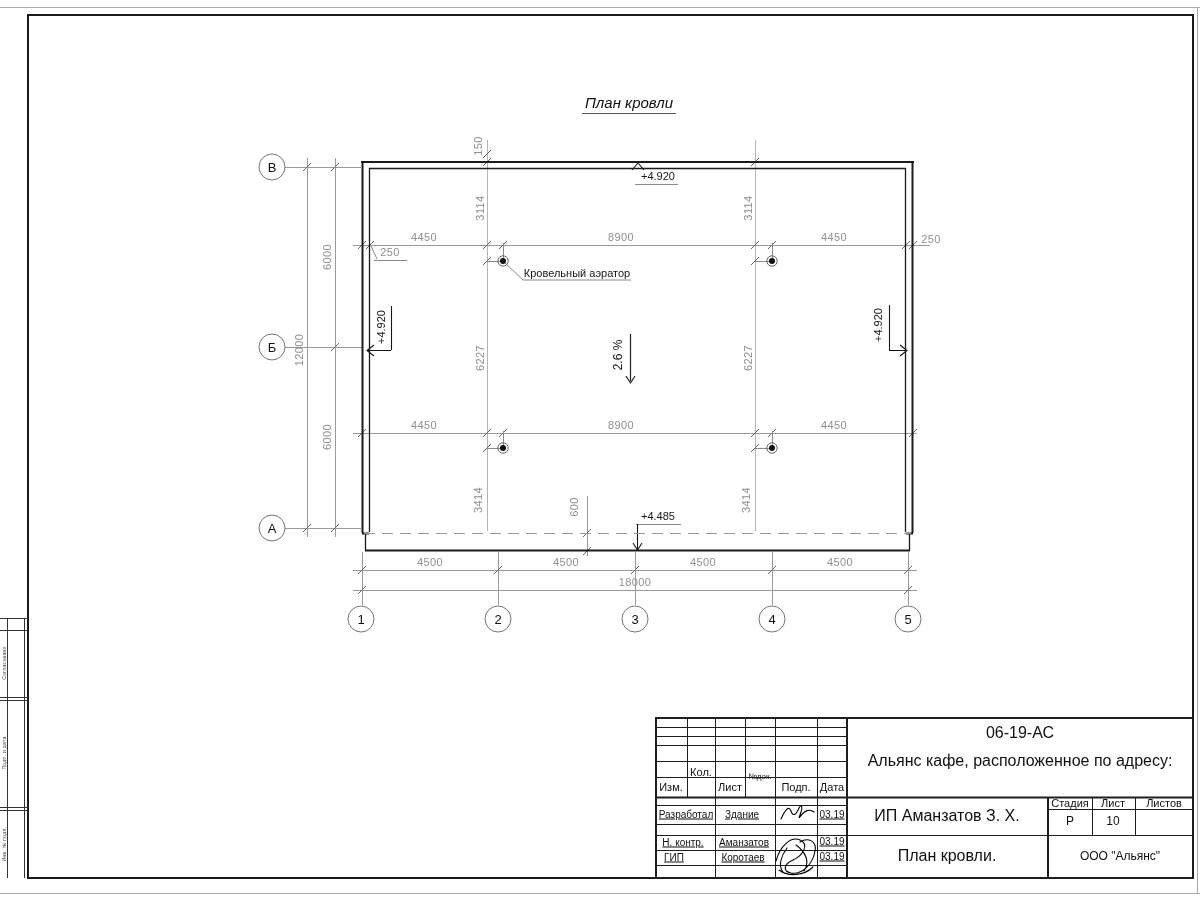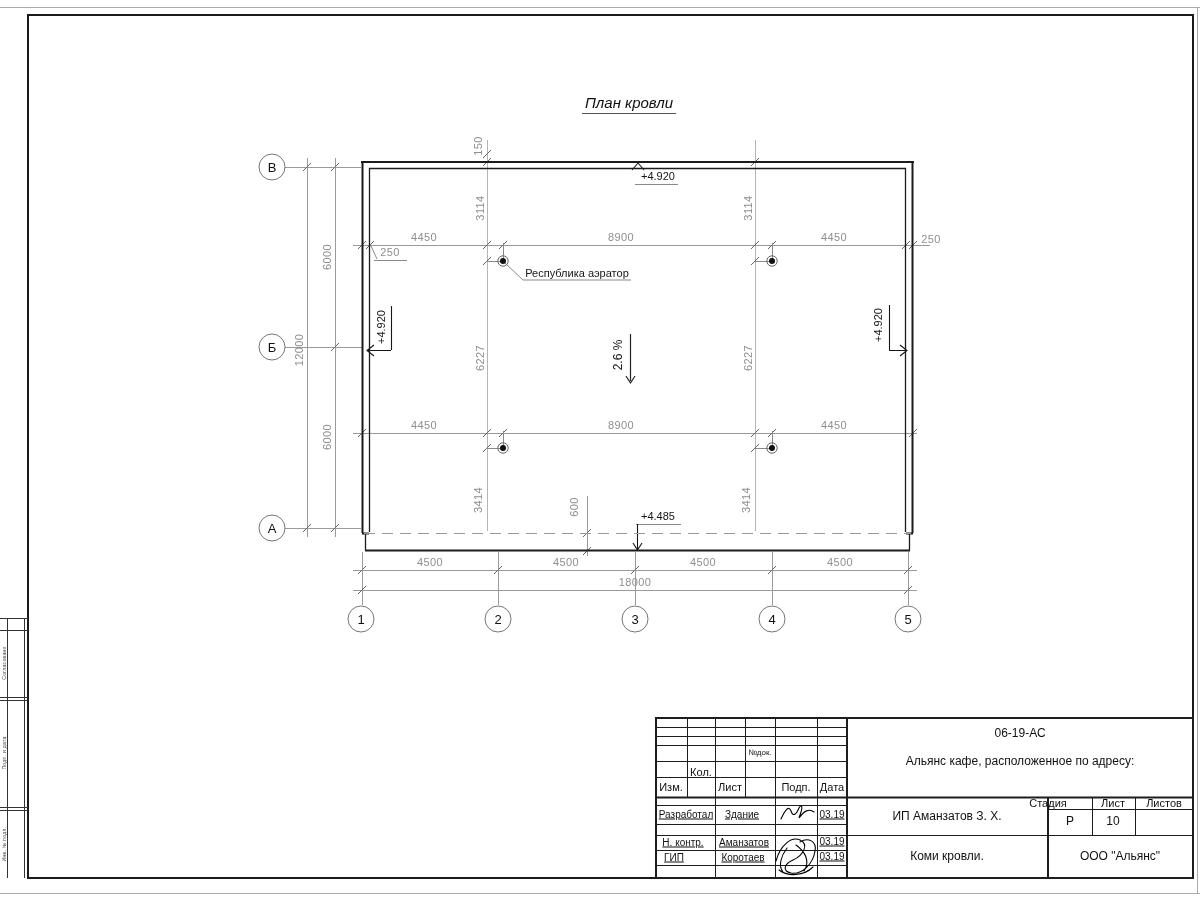--- a/index.html
+++ b/index.html
@@ -6,21 +6,21 @@
   #sheet{position:relative;width:1200px;height:900px;background:#fff;overflow:hidden;
          font-family:"Liberation Sans",sans-serif;text-align:center;}
   svg.linework{position:absolute;left:0;top:0;}
   .t{position:absolute;transform:translate(-50%,-50%);white-space:nowrap;}
   .vt{position:absolute;transform:translate(-50%,-50%) rotate(-90deg);white-space:nowrap;}
   .dim{font-size:11px;color:#8f8f8f;letter-spacing:.4px;}
   .blk{font-size:11px;color:#161616;}
   .title{font-size:15px;font-style:italic;color:#111;border-bottom:1px solid #555;padding:0 3px 2px;}
   .axis{font-size:13px;color:#111;}
   .tb{color:#111;}
-  .tb-big{font-size:12px;}
+  .tb-big{font-size:16px;}
   .tb-med{font-size:12px;}
   .tb-sm{font-size:11px;}
   .tb-xs{font-size:10px;text-decoration:underline;}
   .tb-xxs{font-size:8px;}
   .margin-txt{font-size:5px;color:#444;letter-spacing:.3px;}
   .slope{font-size:12px;color:#161616;}
 </style>
 </head>
 <body>
 
@@ -161,51 +161,51 @@
   <div class="t dim" style="left:424px;top:425px">4450</div>
   <div class="t dim" style="left:621px;top:425px">8900</div>
   <div class="t dim" style="left:834px;top:425px">4450</div>
   <div class="vt dim" style="left:574px;top:507px">600</div>
   <div class="t dim" style="left:430px;top:562px">4500</div>
   <div class="t dim" style="left:566px;top:562px">4500</div>
   <div class="t dim" style="left:703px;top:562px">4500</div>
   <div class="t dim" style="left:840px;top:562px">4500</div>
   <div class="t dim" style="left:635px;top:582px">18000</div>
 
-  <div class="t blk" style="left:577px;top:273px">Республика аэратор</div>
+  <div class="t blk" style="left:577px;top:273px">Кровельный аэратор</div>
   <div class="vt slope" style="left:618px;top:355px">2.6 %</div>
   <div class="t blk" style="left:658px;top:176px">+4.920</div>
   <div class="vt blk" style="left:381px;top:327px">+4.920</div>
   <div class="vt blk" style="left:878px;top:325px">+4.920</div>
   <div class="t blk" style="left:658px;top:516px">+4.485</div>
 
   <div class="t tb tb-big" style="left:1020px;top:733px">06-19-АС</div>
   <div class="t tb tb-big" style="left:1020px;top:761px">Альянс кафе, расположенное по адресу:</div>
 
   <div class="t tb tb-sm" style="left:671px;top:787px">Изм.</div>
   <div class="t tb tb-sm" style="left:701px;top:772px">Кол.</div>
   <div class="t tb tb-sm" style="left:730px;top:787px">Лист</div>
-  <div class="t tb tb-xxs" style="left:760px;top:752px">№док.</div>
+  <div class="t tb tb-xxs" style="left:760px;top:776px">№док.</div>
   <div class="t tb tb-sm" style="left:796px;top:787px">Подп.</div>
   <div class="t tb tb-sm" style="left:832px;top:787px">Дата</div>
 
   <div class="t tb tb-xs" style="left:686px;top:814px">Разработал</div>
   <div class="t tb tb-xs" style="left:742px;top:814px">Здание</div>
   <div class="t tb tb-xs" style="left:832px;top:814px">03.19</div>
   <div class="t tb tb-xs" style="left:683px;top:842px">Н. контр.</div>
   <div class="t tb tb-xs" style="left:744px;top:842px">Аманзатов</div>
   <div class="t tb tb-xs" style="left:832px;top:841px">03.19</div>
   <div class="t tb tb-xs" style="left:674px;top:857px">ГИП</div>
   <div class="t tb tb-xs" style="left:743px;top:857px">Коротаев</div>
   <div class="t tb tb-xs" style="left:832px;top:856px">03.19</div>
 
   <div class="t tb tb-big" style="left:947px;top:816px">ИП Аманзатов З. Х.</div>
-  <div class="t tb tb-big" style="left:947px;top:856px">Коми кровли.</div>
+  <div class="t tb tb-big" style="left:947px;top:856px">План кровли.</div>
   <div class="t tb tb-med" style="left:1120px;top:856px">ООО "Альянс"</div>
 
-  <div class="t tb tb-sm" style="left:1048px;top:803px">Стадия</div>
+  <div class="t tb tb-sm" style="left:1070px;top:803px">Стадия</div>
   <div class="t tb tb-sm" style="left:1113px;top:803px">Лист</div>
   <div class="t tb tb-sm" style="left:1164px;top:803px">Листов</div>
   <div class="t tb tb-med" style="left:1070px;top:821px">Р</div>
   <div class="t tb tb-med" style="left:1113px;top:821px">10</div>
   <div class="t tb tb-med" style="left:1164px;top:821px"></div>
 
 </div>
 
 </body></html>

